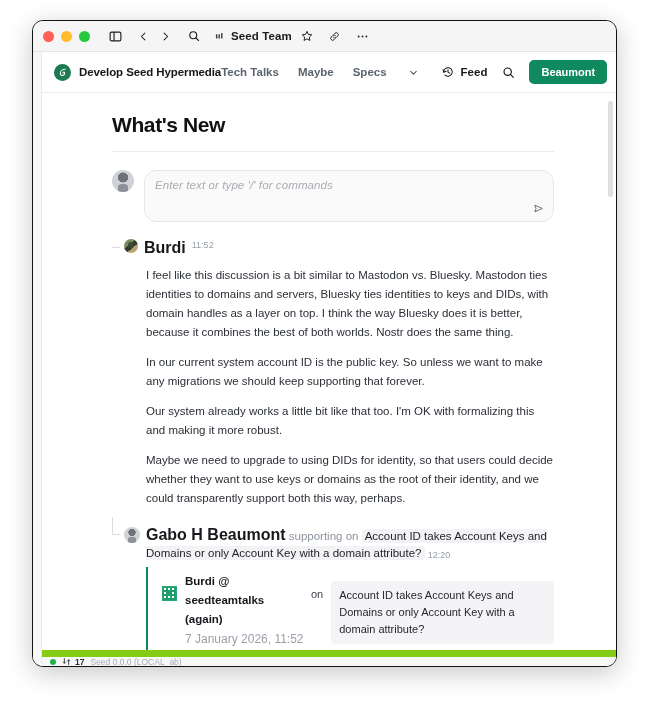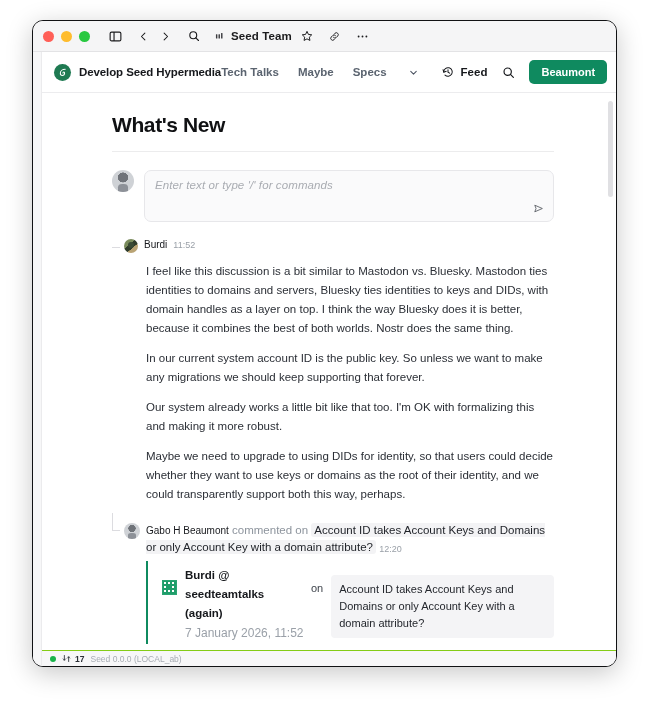--- a/index.html
+++ b/index.html
@@ -219,21 +219,21 @@
     content: "";
     position: absolute; left: 28%; top: 18%; width: 44%; height: 44%;
     background: #3a4a35; border-radius: 50%;
   }
 
   .composer-box {
     flex: 1 1 auto;
     min-height: 52px;
     background: #fafafb;
     border: 1px solid #e7e7ea;
-    border-radius: 7px;
+    border-radius: 12px;
     padding: 8px 10px 4px 10px;
     position: relative;
   }
   .composer-placeholder {
     font-size: 11.5px;
     font-style: italic;
     color: #a9acb2;
     letter-spacing: 0.1px;
   }
   .send-icon {
@@ -264,21 +264,21 @@
     width: 8px; height: 1px;
     background: #dcdce0;
   }
   .thread-line-v {
     position: absolute;
     left: 0; top: -9px;
     width: 1px; height: 17px;
     background: #dcdce0;
   }
   .author {
-    font-size: 10px; font-weight: 400; color: #16181c; white-space: nowrap;
+    font-size: 16px; font-weight: 700; color: #16181c; white-space: nowrap;
   }
   .timestamp {
     font-size: 9px; color: #9aa0a8; font-weight: 400;
     white-space: nowrap; position: relative; top: 1px;
   }
   .comment-meta-inline {
     font-size: 11.5px;
     color: #16181c;
     line-height: 17px;
   }
@@ -356,21 +356,21 @@
     color: #24272d;
     margin-top: 10px;
     flex: 1 1 auto;
   }
 
   
   .statusbar {
     height: 16px;
     flex: 0 0 16px;
     background: #f7f7f8;
-    border-top: 1px solid #84cc16;
+    border-top: 7px solid #84cc16;
     display: flex;
     align-items: center;
     gap: 6px;
     padding: 0 8px;
   }
   .status-dot {
     width: 6px; height: 6px; border-radius: 50%;
     background: #19b34a; flex: 0 0 auto;
   }
   .status-peers {
@@ -535,21 +535,21 @@
                   <p>Our system already works a little bit like that too. I'm OK with formalizing this and making it more robust.</p>
                   <p>Maybe we need to upgrade to using DIDs for identity, so that users could decide whether they want to use keys or domains as the root of their identity, and we could transparently support both this way, perhaps.</p>
                 </div>
               </div>
 
               <div class="comment" style="margin-top:18px;">
                 <div class="comment-head">
                   <span class="thread-line-v"></span>
                   <span class="thread-tick"></span>
                   <span class="avatar avatar-16 av-photo-gray" style="margin-top:1px;"></span>
-                  <span class="comment-meta-inline"><span class="author">Gabo H Beaumont</span> <span class="meta-verb">commented on</span> <span class="doc-chip">Account ID takes Account Keys and Domains or only Account Key with a domain attribute?</span> <span class="timestamp">12:20</span></span>
+                  <span class="comment-meta-inline"><span class="author">Gabo H Beaumont</span> <span class="meta-verb">supporting on</span> <span class="doc-chip">Account ID takes Account Keys and Domains or only Account Key with a domain attribute?</span> <span class="timestamp">12:20</span></span>
                 </div>
 
                 <div class="quote-card">
                   <div class="quote-head">
                     <span class="identicon"></span>
                     <span class="quote-titlewrap">
                       <span class="quote-title">Burdi @ seedteamtalks (again)</span>
                       <div class="quote-date">7 January 2026, 11:52</div>
                     </span>
                     <span class="quote-on">on</span>

